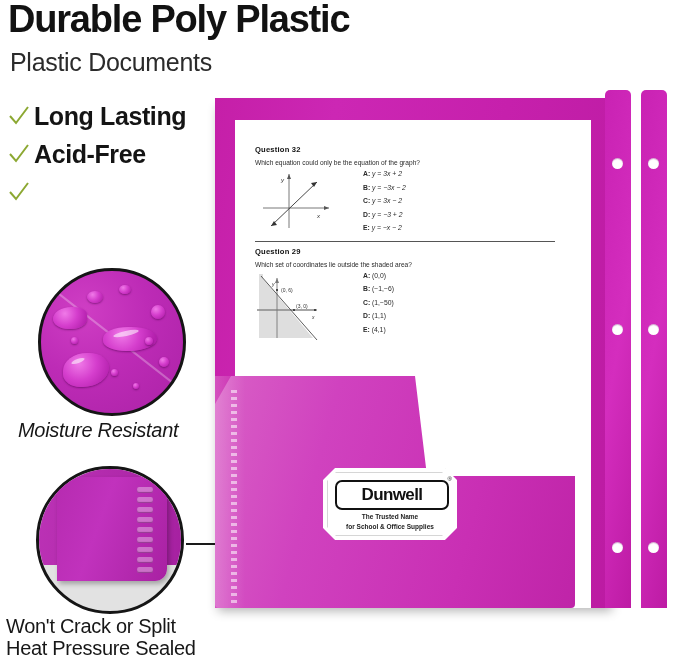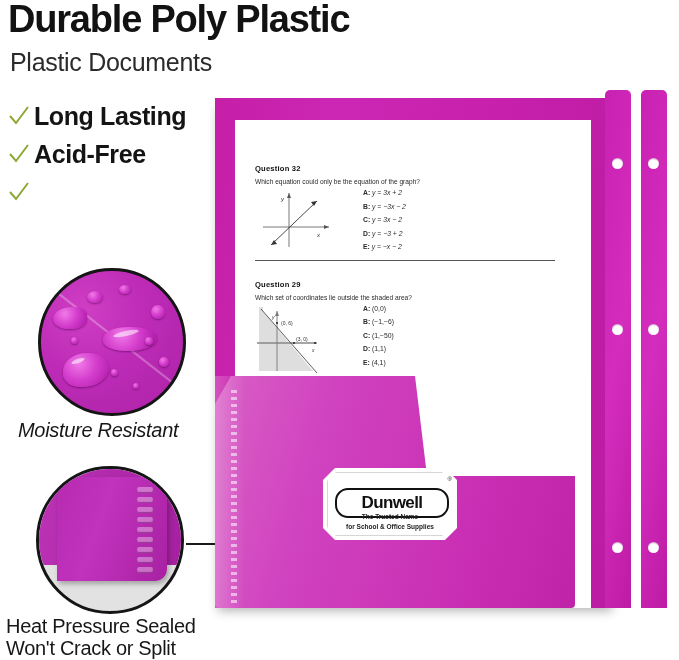--- a/index.html
+++ b/index.html
@@ -83,31 +83,31 @@
         rgba(255,255,255,.55) 0 3px, rgba(255,255,255,0) 3px 7px);}
 
   
   .label{position:absolute;left:108px;top:370px;width:134px;height:72px;
      background:#fff;
      clip-path:polygon(12px 0,122px 0,134px 12px,134px 60px,122px 72px,12px 72px,0 60px,0 12px);
      box-shadow:0 1px 3px rgba(0,0,0,.25);}
   .label-inner{position:absolute;inset:4px;border:1px solid #d6d6d6;
      clip-path:polygon(9px 0,115px 0,124px 9px,124px 55px,115px 64px,9px 64px,0 55px,0 9px);}
   .brand{position:absolute;left:12px;top:12px;width:110px;height:26px;
-     border:2.5px solid #111;border-radius:13px;display:flex;align-items:center;
-     justify-content:center;margin-top:8px;}
+     border:2.5px solid #111;border-radius:7px;display:flex;align-items:center;
+     justify-content:center;}
   .brand-text{font-size:17px;font-weight:bold;letter-spacing:-.6px;color:#101010;}
   .brand-reg{position:absolute;right:5px;top:8px;font-size:6px;color:#111;}
   .tagline{position:absolute;left:0;right:0;top:44px;text-align:center;
      font-size:6.5px;font-weight:bold;color:#222;line-height:1.5;}
   .tagline span{display:block;}
 
   
   .doc{position:absolute;left:255px;top:145px;width:300px;font-size:6.6px;color:#2a2a2a;}
-  .q-title{font-weight:bold;font-size:7.6px;color:#111;margin-bottom:5px;letter-spacing:.2px;margin-top:19px;}
+  .q-title{font-weight:bold;font-size:7.6px;color:#111;margin-bottom:5px;letter-spacing:.2px;}
   .q-prompt{font-size:6.6px;margin-bottom:4px;}
   .q-row{display:flex;}
   .q-graph{width:90px;flex:0 0 90px;}
   .q-choices{flex:1;padding-left:18px;}
   .choice{font-size:6.8px;margin-bottom:6.5px;white-space:nowrap;}
   .choice b{font-weight:bold;}
   .choice i{font-style:italic;}
   .rule{height:1px;background:#555;margin:3px 0 5px 0;}
   .frac{display:inline-block;text-align:center;vertical-align:middle;
         font-size:6px;line-height:1.05;}
@@ -181,22 +181,22 @@
         <i></i>
         <i></i>
         <i></i>
         <i></i>
     </div>
   </div>
 </div>
 <div class="connector"></div>
 <div class="connector-dot"></div>
 <div class="caption caption-heat">
+  <span>Won't Crack or Split</span>
   <span>Heat Pressure Sealed</span>
-  <span>Won't Crack or Split</span>
 </div>
 
 <div class="folder">
   <div class="folder-body"></div>
   <div class="paper"></div>
 
   <div class="spine spine-a">
     <span class="hole" style="top:68px;"></span>
     <span class="hole" style="top:234px;"></span>
     <span class="hole" style="top:452px;"></span>

